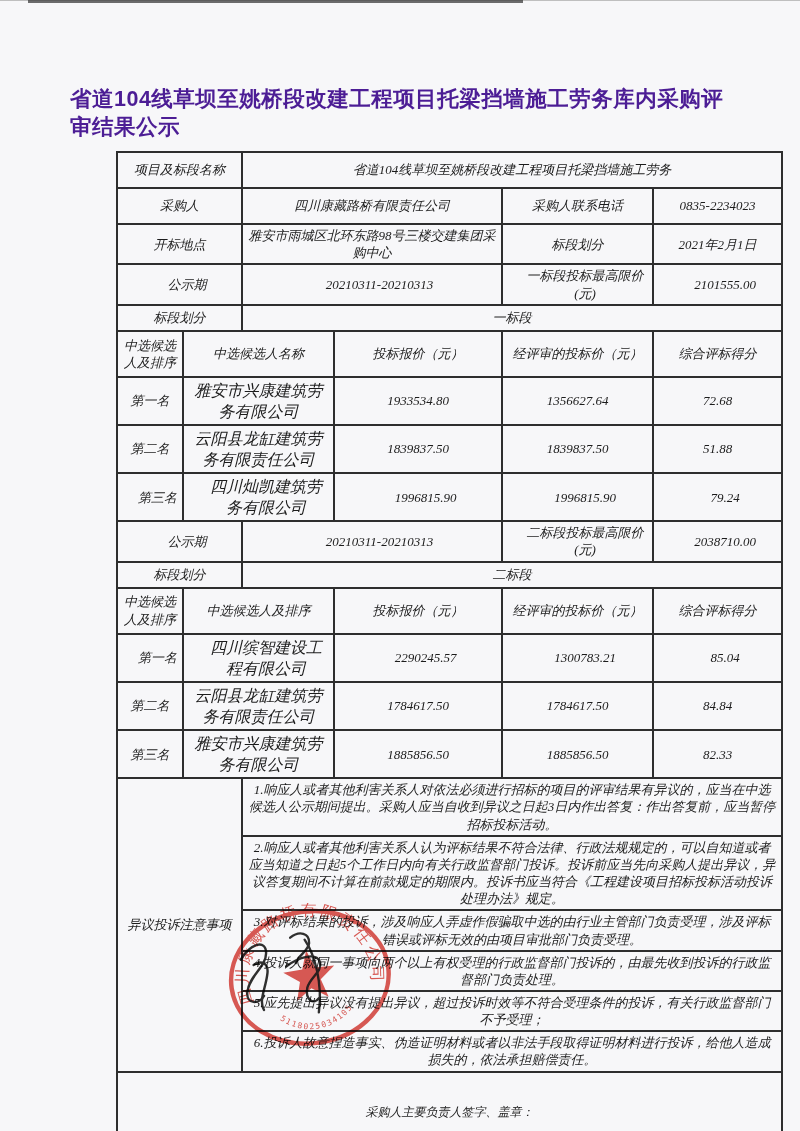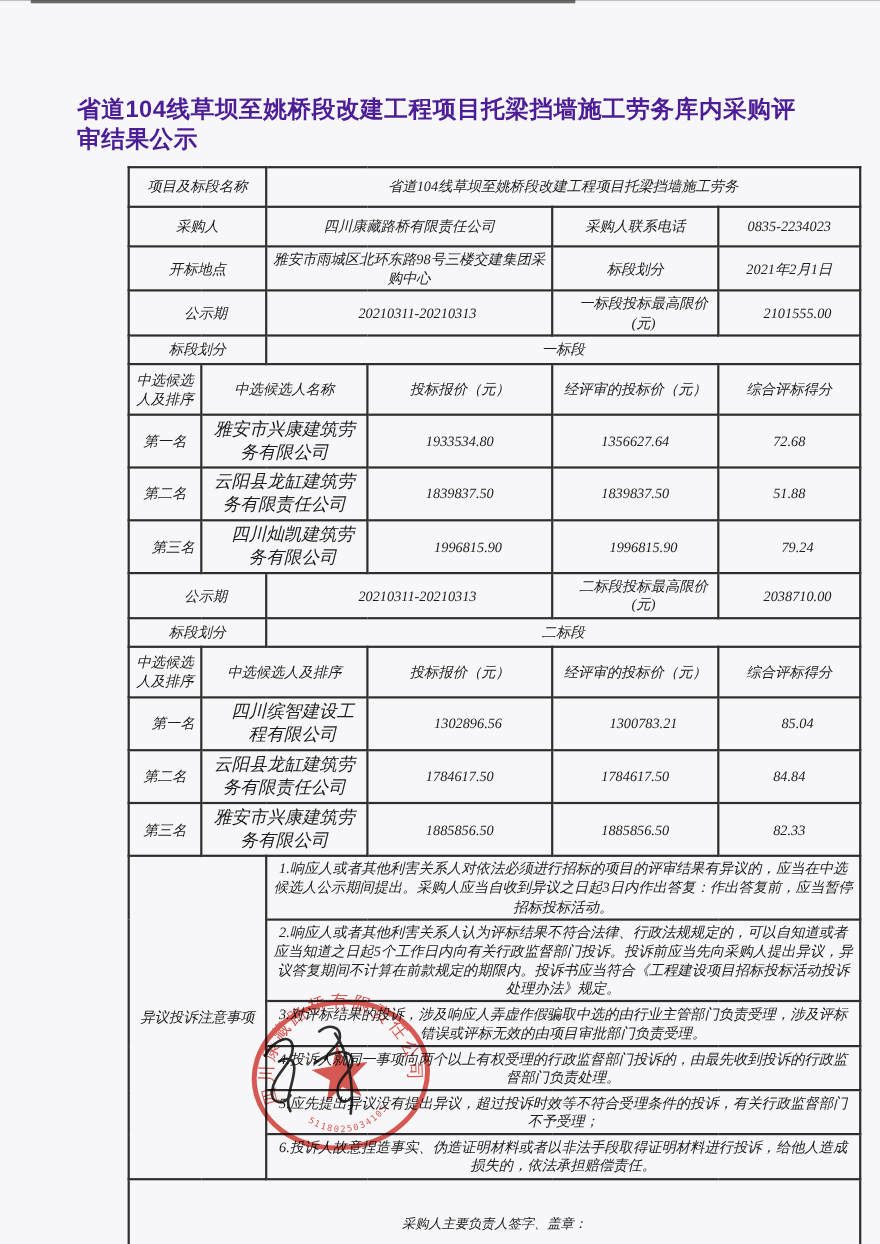--- a/index.html
+++ b/index.html
@@ -132,21 +132,21 @@
   <tr class="h44">
     <td>中选候选人及排序</td>
     <td colspan="2">中选候选人及排序</td>
     <td>投标报价（元）</td>
     <td>经评审的投标价（元）</td>
     <td>综合评标得分</td>
   </tr>
   <tr class="h28">
     <td>第一名</td>
     <td colspan="2" class="name">四川缤智建设工程有限公司</td>
-    <td>1302896.56</td>
+    <td>2290245.57</td>
     <td>1300783.21</td>
     <td>85.04</td>
   </tr>
   <tr class="h38">
     <td>第二名</td>
     <td colspan="2" class="name">云阳县龙缸建筑劳务有限责任公司</td>
     <td>1784617.50</td>
     <td>1784617.50</td>
     <td>84.84</td>
   </tr>

